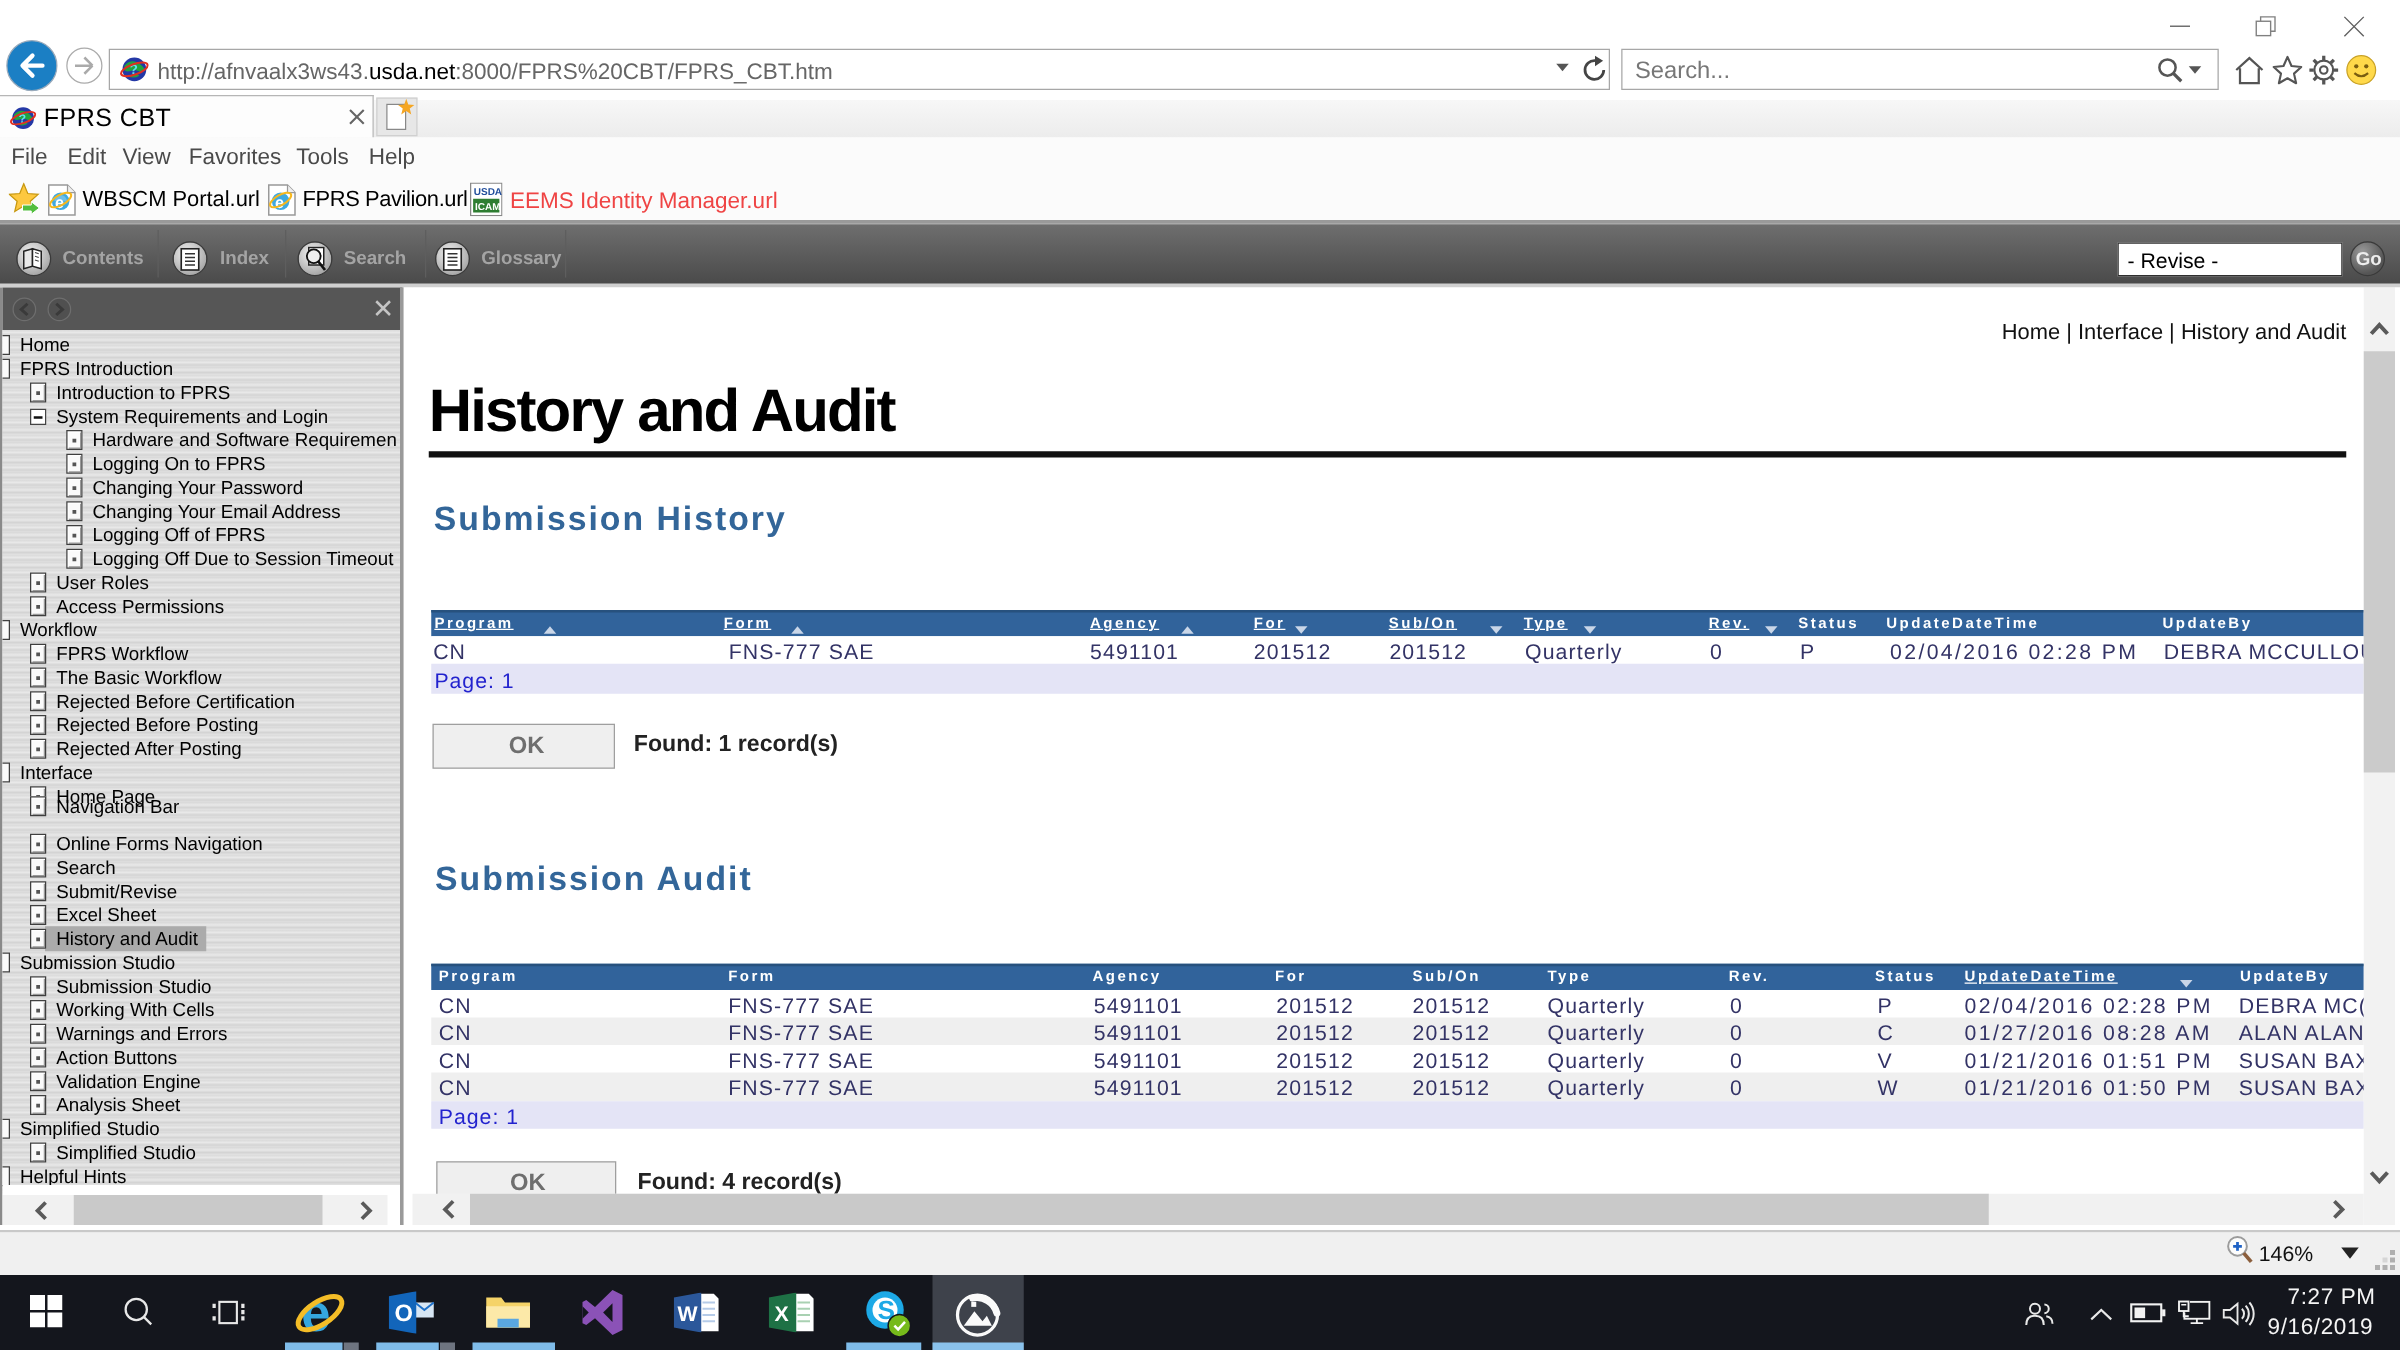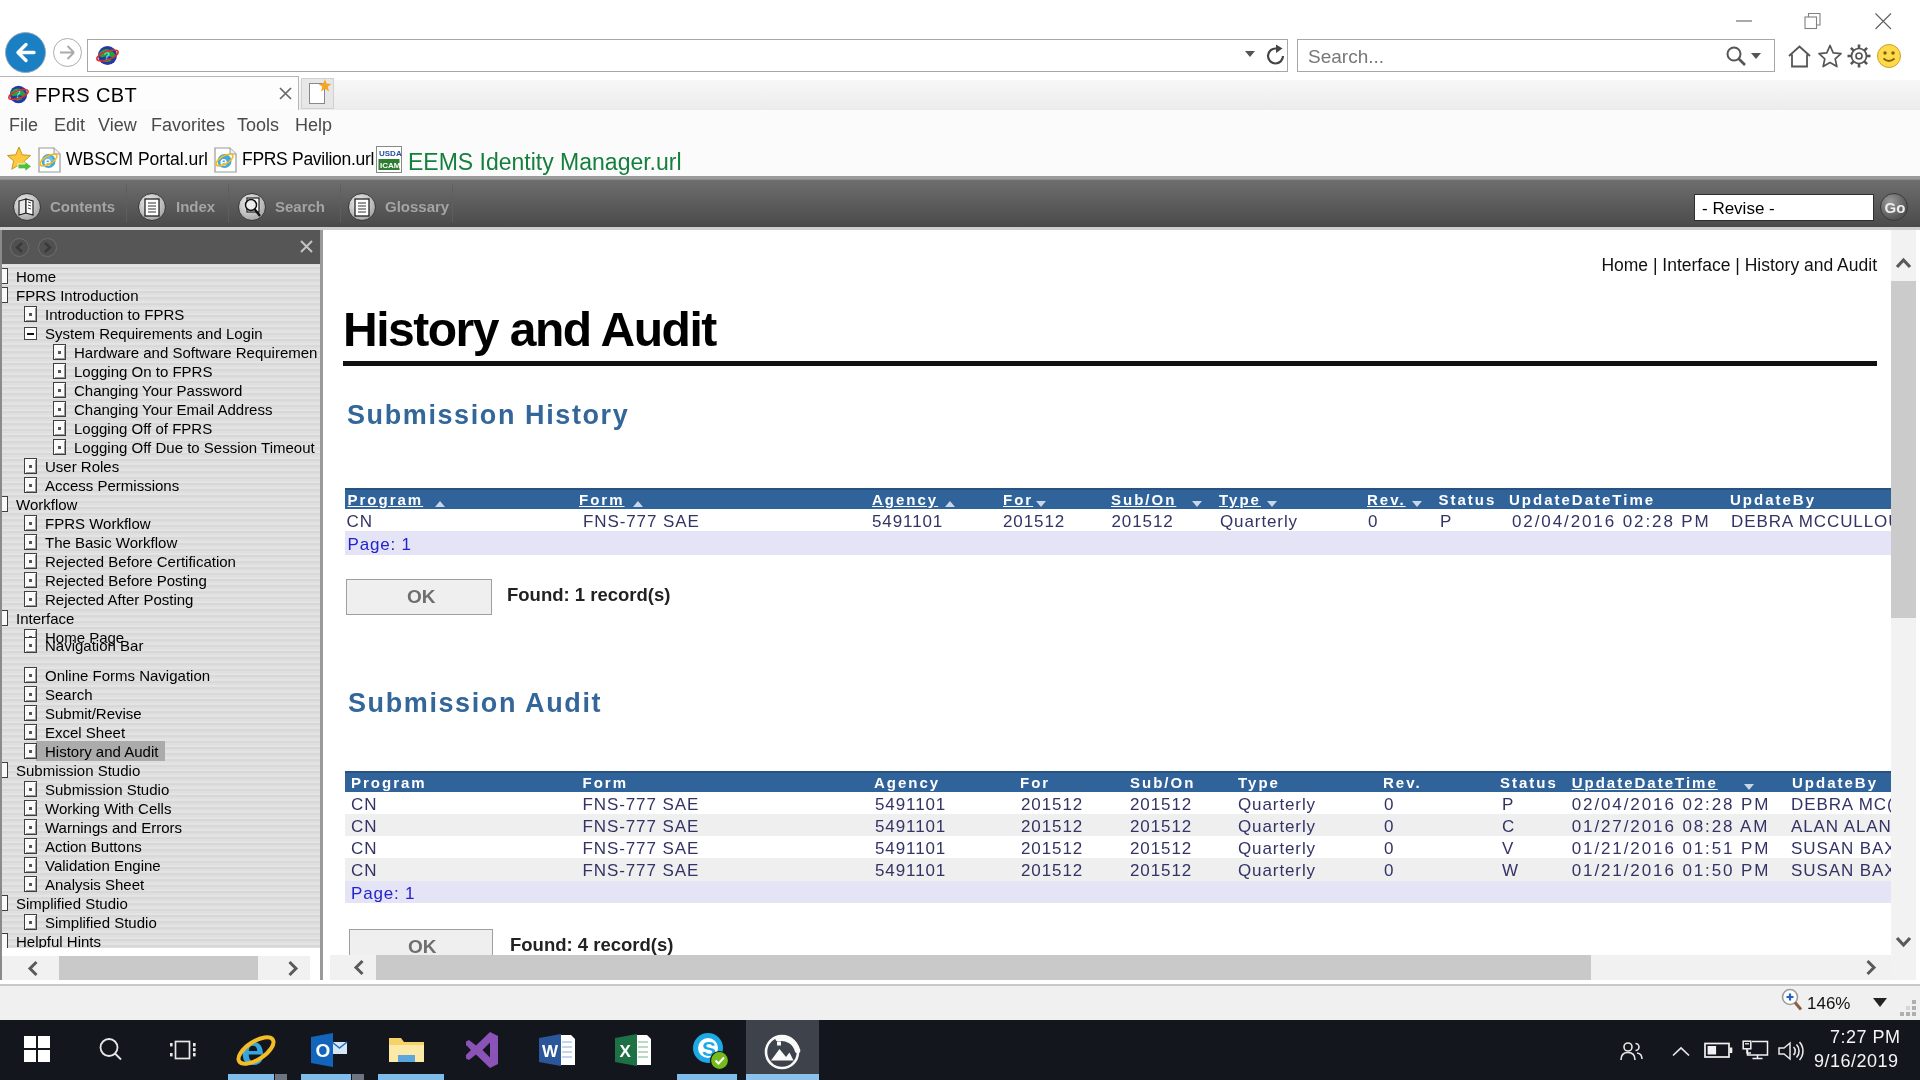--- a/index.html
+++ b/index.html
@@ -9,21 +9,21 @@
   .t { position:absolute; white-space:nowrap; line-height:1; }
   .trow { position:absolute; left:0; width:348px; height:19px; font-size:15px; line-height:19px; color:#000; }
   .tx { position:absolute; top:0; white-space:nowrap; }
   .pg { position:absolute; width:13px; height:16px; top:1px; background:#FAFAFA; border:1px solid #3F3F3F;
         box-shadow:inset 1px 1px 0 #fff, inset -1px -1px 0 #999; }
   .pg::after { content:""; position:absolute; left:4px; top:6px; width:3px; height:3px; background:#555; }
   .mb { position:absolute; width:13px; height:13px; top:3px; background:#fff; border:1px solid #444; }
   .mb::after { content:""; position:absolute; left:2px; top:5px; width:7px; height:2px; background:#111; }
   .i0 { position:absolute; left:-7px; width:13px; height:16px; top:1px; background:#FAFAFA; border:1px solid #3F3F3F; }
   .hl { position:absolute; left:34px; top:-1px; width:129px; height:20px; background:#ABABAB; }
-  .th { position:absolute; font-size:15px; font-weight:bold; color:#fff; letter-spacing:2px; line-height:1; text-decoration:underline; white-space:nowrap; }
+  .th { position:absolute; font-size:12px; font-weight:bold; color:#fff; letter-spacing:2px; line-height:1; text-decoration:underline; white-space:nowrap; }
   .thp { text-decoration:none; }
   .td { position:absolute; font-size:17px; color:#333366; letter-spacing:0.9px; line-height:1; white-space:nowrap; }
   .upA { position:absolute; width:0; height:0; border-left:5px solid transparent; border-right:5px solid transparent; border-bottom:6px solid #C9D6E8; }
   .dnA { position:absolute; width:0; height:0; border-left:5px solid transparent; border-right:5px solid transparent; border-top:6px solid #C9D6E8; }
 </style>
 </head>
 <body>
 <div id="screen">
 
 <div class="abs" style="left:0;top:0;width:1920px;height:30px;background:#fff;"></div>
@@ -47,20 +47,21 @@
 </svg>
 
 <div class="abs" style="left:87px;top:39px;width:1201px;height:33px;background:#fff;border:1px solid #A7A7A7;"></div>
 <svg class="abs" style="left:96px;top:44px" width="23" height="23" viewBox="0 0 23 23">
   <circle cx="11.5" cy="11.5" r="9.5" fill="#2438A6"></circle>
   <path d="M3.5 8.5 Q8 3.5 13 5.5 Q17.5 7.5 19.5 11 L17 14 Q13 11 9 12.5 Q5 14 3.5 12 Z" fill="#23A33F"></path>
   <path d="M6 16.5 Q10.5 19.5 15.5 16.5 L13 14.5 Q9.5 16 6 16.5 Z" fill="#23A33F"></path>
   <text x="7.5" y="15.5" font-size="11" font-weight="bold" fill="#5FE0F0">?</text>
   <ellipse cx="11.5" cy="11.5" rx="11.2" ry="4.2" fill="none" stroke="#E03023" stroke-width="1.7" transform="rotate(-20 11.5 11.5)"></ellipse>
 </svg>
+<div class="t" style="left:126px;top:48px;font-size:18px;color:#666;">http://afnvaalx3ws43.<span style="color:#000;">usda.net</span>:8000/FPRS%20CBT/FPRS_CBT.htm</div>
 
 <div class="abs" style="left:1245px;top:51px;width:0;height:0;border-left:5px solid transparent;border-right:5px solid transparent;border-top:6px solid #555;"></div>
 <svg class="abs" style="left:1264px;top:44px" width="24" height="24" viewBox="0 0 24 24">
   <path d="M19 12 A7.5 7.5 0 1 1 12 4.5" fill="none" stroke="#444" stroke-width="2.2"></path>
   <path d="M12 0.5 L12 9 L18.5 4.6 Z" fill="#444"></path>
 </svg>
 
 <div class="abs" style="left:1297px;top:39px;width:478px;height:33px;background:#fff;border:1px solid #A7A7A7;"></div>
 <div class="t" style="left:1308px;top:47px;font-size:19px;color:#777;">Search...</div>
 <svg class="abs" style="left:1724px;top:44px" width="24" height="24" viewBox="0 0 24 24">
@@ -147,21 +148,21 @@
   <text x="6" y="19" font-size="13" font-weight="bold" fill="#fff">e</text>
   <ellipse cx="10.5" cy="13" rx="9.5" ry="4" fill="none" stroke="#F7B81E" stroke-width="1.6" transform="rotate(-30 10.5 13)"></ellipse>
 </svg>
 <div class="t" style="left:242px;top:151px;font-size:17.5px;letter-spacing:-0.3px;color:#000;">FPRS Pavilion.url</div>
 <svg class="abs" style="left:376px;top:146px" width="26" height="27" viewBox="0 0 26 27">
   <rect x="0.5" y="0.5" width="25" height="26" fill="#fff" stroke="#888" stroke-width="1"></rect>
   <text x="3" y="10" font-size="8" font-weight="bold" fill="#234F9C">USDA</text>
   <rect x="2.5" y="13" width="21" height="11" fill="#2E7D32"></rect>
   <text x="4" y="22" font-size="8" font-weight="bold" fill="#fff">ICAM</text>
 </svg>
-<div class="t" style="left:408px;top:151px;font-size:23px;color:#15803d;text-align:right;">EEMS Identity Manager.url</div>
+<div class="t" style="left:408px;top:151px;font-size:18px;color:#ef4444;text-align:right;">EEMS Identity Manager.url</div>
 
 <div class="abs" style="left:0;top:176px;width:1920px;height:3px;background:#9A9A9A;"></div>
 <div class="abs" style="left:0;top:179px;width:1920px;height:48px;background:linear-gradient(#6E6E6E,#4A4A4A);border-top:1px solid #8C8C8C;"></div>
 <div class="abs" style="left:126px;top:184px;width:1px;height:38px;background:#5E5E5E;"></div>
 <div class="abs" style="left:228px;top:184px;width:1px;height:38px;background:#5E5E5E;"></div>
 <div class="abs" style="left:340px;top:184px;width:1px;height:38px;background:#5E5E5E;"></div>
 <div class="abs" style="left:452px;top:184px;width:1px;height:38px;background:#5E5E5E;"></div>
 
 <div class="abs" style="left:13px;top:193px;width:28px;height:28px;border-radius:50%;background:radial-gradient(circle at 40% 35%,#F2F2F2,#8F8F8F);border:1px solid #3A3A3A;"></div>
 <svg class="abs" style="left:17px;top:198px" width="20" height="18" viewBox="0 0 20 18">

